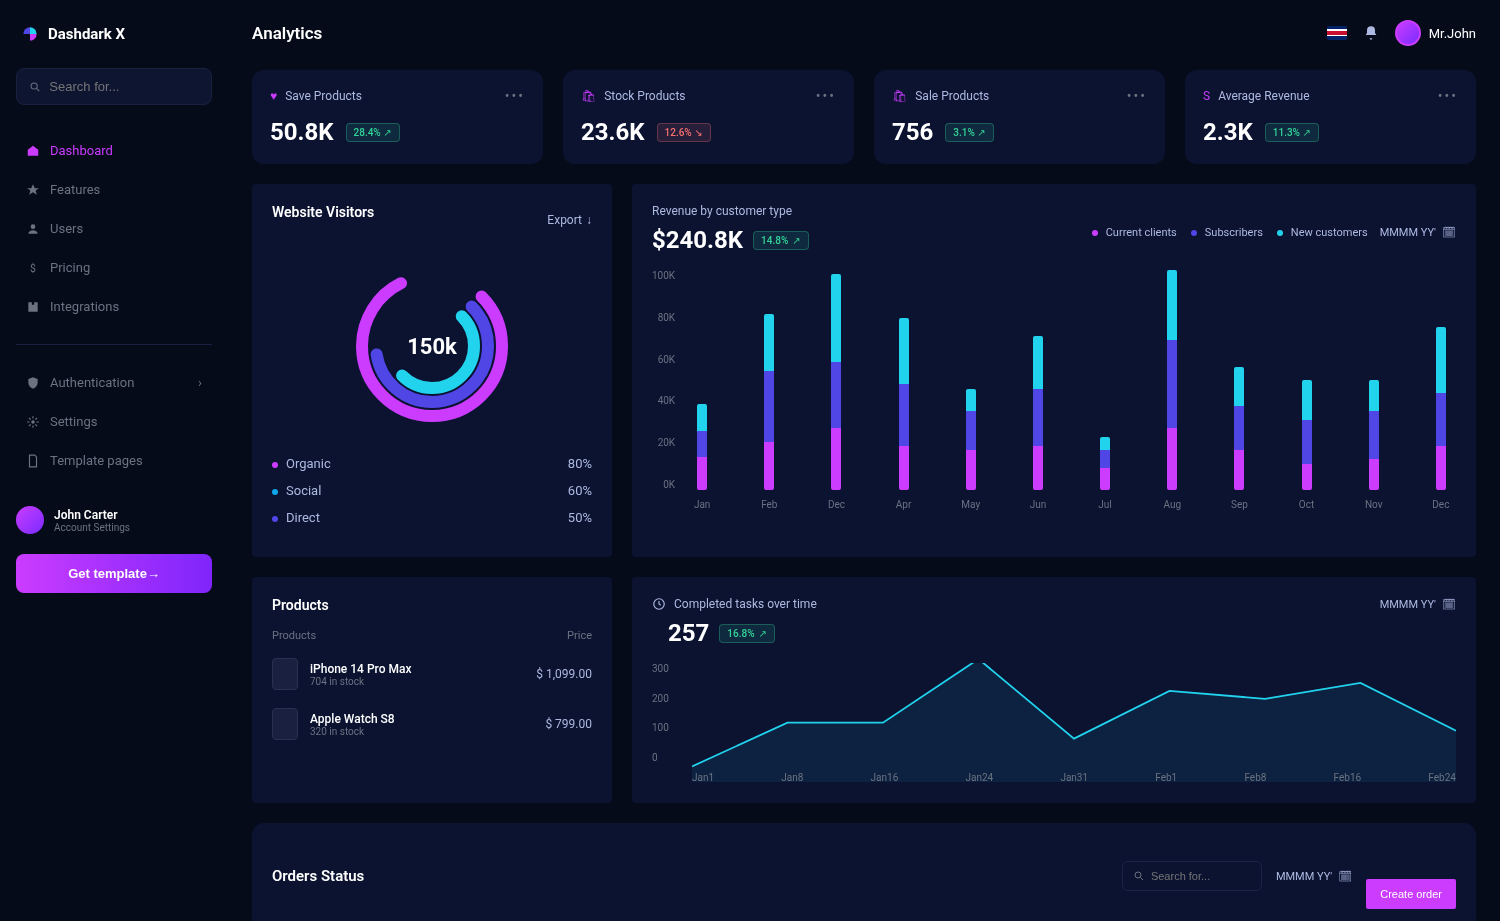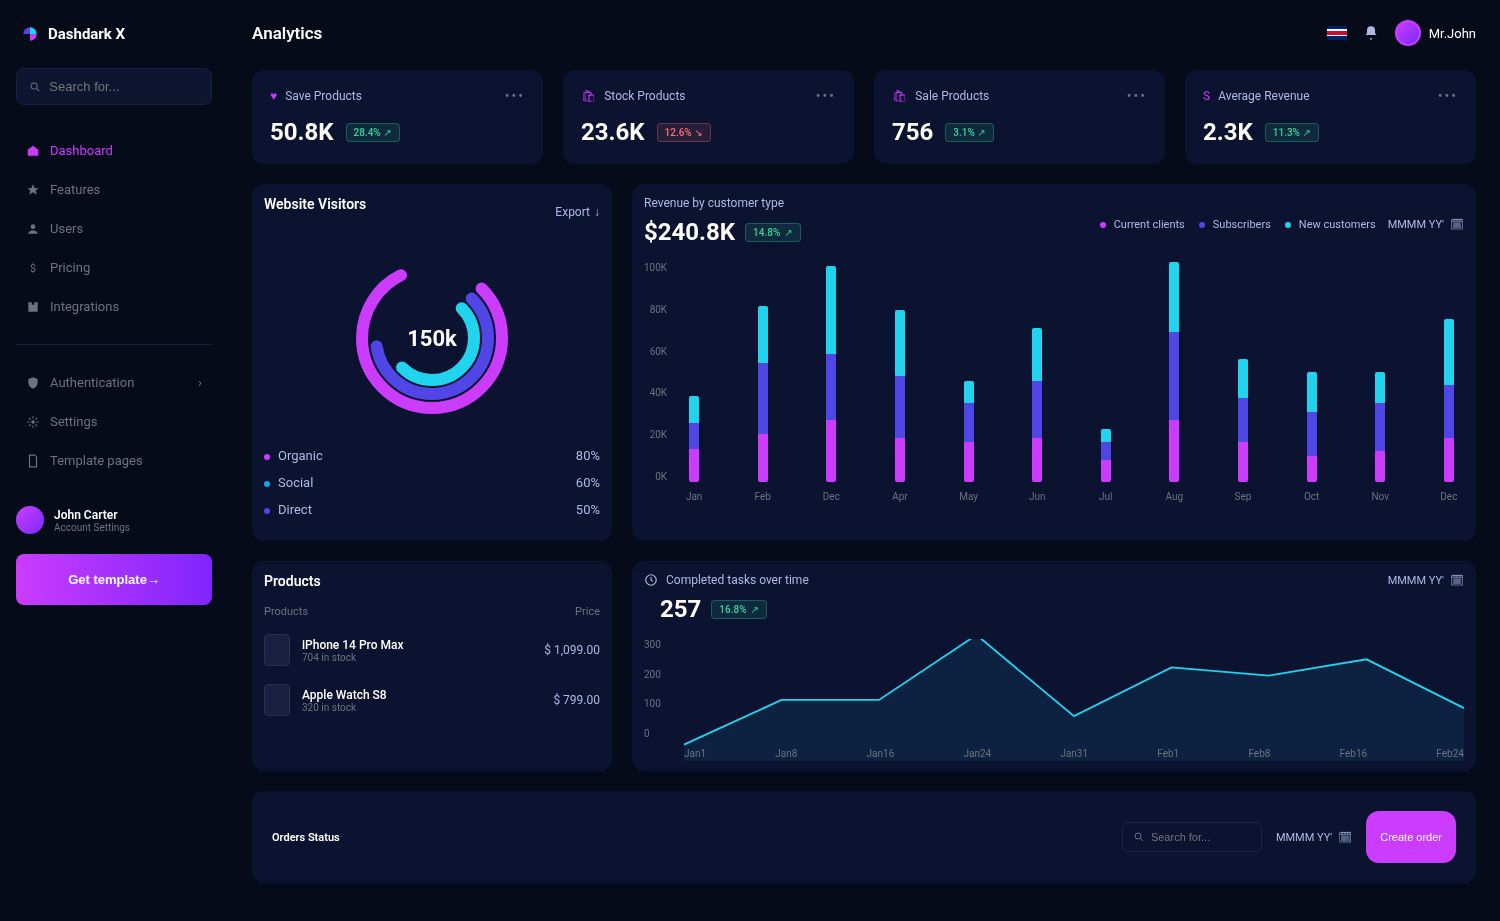--- a/index.html
+++ b/index.html
@@ -12,42 +12,42 @@
 .search-box { background: #0E1530; border: 1px solid #1a2040; border-radius: 8px; padding: 10px 12px; display: flex; align-items: center; gap: 8px; margin-bottom: 28px; }
 .search-box input { background: transparent; border: none; outline: none; color: #6B7280; font-size: 13px; width: 100%; }
 .nav-item { display: flex; align-items: center; gap: 10px; padding: 10px 10px; border-radius: 6px; color: #6B7280; font-size: 13px; cursor: pointer; margin-bottom: 4px; }
 .nav-item.active { color: #CB3CFF; }
 .nav-section { border-top: 1px solid #1a2040; margin-top: 16px; padding-top: 20px; }
 .nav-item-chevron { margin-left: auto; }
 .profile-row { display: flex; align-items: center; gap: 10px; margin-top: 24px; }
 .avatar { width: 28px; height: 28px; border-radius: 50%; background: linear-gradient(135deg,#CA3CFF,#7a2cff); }
 .profile-name { font-size: 12px; font-weight: 600; }
 .profile-sub { font-size: 10px; color: #6B7280; }
-.btn-template { margin-top: 20px; background: linear-gradient(90deg,#CB3CFF,#7F25FB); border: none; border-radius: 8px; color: #fff; padding: 18px; font-size: 13px; font-weight: 600; cursor: pointer; display: flex; align-items: center; justify-content: center; }
+.btn-template { margin-top: 20px; background: linear-gradient(90deg,#CB3CFF,#7F25FB); border: none; border-radius: 8px; color: #fff; padding: 12px; font-size: 13px; font-weight: 600; cursor: pointer; display: flex; align-items: center; justify-content: center; }
 .main { flex: 1; padding: 20px 24px; overflow-y: auto; }
 .header { display: flex; justify-content: space-between; align-items: center; margin-bottom: 24px; }
 .page-title { font-size: 17px; font-weight: 600; }
 .header-right { display: flex; align-items: center; gap: 16px; }
 .flag { width: 20px; height: 14px; border-radius: 2px; background: linear-gradient(180deg,#012169 25%,#fff 25%,#fff 37%,#C8102E 37%,#C8102E 62%,#fff 62%,#fff 75%,#012169 75%); }
 .user-pill { display: flex; align-items: center; gap: 8px; }
 .user-pill .avatar { width: 26px; height: 26px; border: 2px solid #CB3CFF; }
 .user-name { font-size: 13px; }
 .cards-row { display: grid; grid-template-columns: repeat(4, 1fr); gap: 20px; margin-bottom: 20px; }
 .card { background: #0B1331; border-radius: 12px; padding: 18px; }
 .stat-card .stat-head { display: flex; justify-content: space-between; align-items: center; margin-bottom: 14px; }
 .stat-label-wrap { display: flex; align-items: center; gap: 8px; }
 .stat-label { font-size: 12px; color: #AEB9E1; }
 .stat-body { display: flex; align-items: center; gap: 12px; }
 .stat-value { font-size: 24px; font-weight: 700; }
 .badge { display: inline-flex; align-items: center; gap: 4px; font-size: 10px; font-weight: 500; padding: 3px 7px; border-radius: 4px; }
 .badge.up { background: rgba(52,211,153,0.12); color: #34D399; border: 1px solid rgba(52,211,153,0.3); }
 .badge.down { background: rgba(248,113,113,0.12); color: #F87171; border: 1px solid rgba(248,113,113,0.3); }
 .more-icon { color: #6B7280; letter-spacing: 2px; font-size: 14px; cursor: pointer; }
 .charts-row { display: grid; grid-template-columns: 360px 1fr; gap: 20px; margin-bottom: 20px; }
-.panel { background: #0B1331; border-radius: 12px; padding: 12px; }
+.panel { background: #0B1331; border-radius: 4px; padding: 20px; }
 .panel-title { font-size: 14px; font-weight: 600; margin-bottom: 16px; }
 .panel-head { display: flex; justify-content: space-between; align-items: center; }
 .panel-head-sub { font-size: 12px; color: #AEB9E1; margin-bottom: 8px; }
 .export-btn { font-size: 12px; color: #AEB9E1; display: flex; align-items: center; gap: 4px; cursor: pointer; }
 .donut-wrap { display: flex; justify-content: center; margin: 20px 0; position: relative; }
 .donut-center { position: absolute; top: 50%; left: 50%; transform: translate(-50%,-50%); font-size: 22px; font-weight: 700; }
 .legend-row { display: flex; justify-content: space-between; align-items: center; margin-bottom: 12px; font-size: 13px; color: #AEB9E1; }
 .legend-dot { display: inline-block; width: 6px; height: 6px; border-radius: 50%; margin-right: 8px; }
 .revenue-head { display: flex; justify-content: space-between; align-items: flex-start; margin-bottom: 16px; }
 .revenue-value-row { display: flex; align-items: center; gap: 10px; }
@@ -71,25 +71,25 @@
 .prod-price { font-size: 12px; color: #AEB9E1; }
 .tasks-head { display: flex; justify-content: space-between; align-items: center; margin-bottom: 8px; }
 .tasks-label-wrap { display: flex; align-items: center; gap: 8px; font-size: 12px; color: #AEB9E1; }
 .tasks-value-row { display: flex; align-items: center; gap: 10px; margin-bottom: 16px; margin-left: 16px; }
 .tasks-value { font-size: 24px; font-weight: 700; }
 .line-chart { position: relative; height: 120px; }
 .line-y-axis { position: absolute; left: 0; top: 0; bottom: 20px; display: flex; flex-direction: column; justify-content: space-between; font-size: 10px; color: #6B7280; }
 .line-svg { position: absolute; left: 40px; right: 0; top: 0; bottom: 20px; }
 .line-x-axis { position: absolute; left: 40px; right: 0; bottom: 0; display: flex; justify-content: space-between; font-size: 10px; color: #6B7280; }
 .orders-bar { background: #0B1331; border-radius: 12px; padding: 20px; display: flex; justify-content: space-between; align-items: center; }
-.orders-title { font-size: 11px; font-weight: 600; }
+.orders-title { font-size: 15px; font-weight: 600; }
 .orders-right { display: flex; align-items: center; gap: 14px; }
 .orders-search { background: #0B1331; border: 1px solid #1a2546; border-radius: 6px; padding: 8px 10px; display: flex; align-items: center; gap: 6px; }
 .orders-search input { background: transparent; border: none; outline: none; color: #6B7280; font-size: 11px; width: 100px; }
-.btn-create { background: #CB3CFF; border: none; border-radius: 13px; padding: 20px 14px; color: #fff; font-size: 11px; font-weight: 500; cursor: pointer; }
+.btn-create { background: #CB3CFF; border: none; border-radius: 2px; padding: 9px 14px; color: #fff; font-size: 11px; font-weight: 500; cursor: pointer; margin-top: 36px; }
 svg { display: block; }
 </style>
 </head>
 <body>
 
 <div class="app">
   <aside class="sidebar">
     <div class="logo">
       <svg class="logo-icon" viewBox="0 0 24 24">
           <path fill="#4F46E5" d="M4 12a8 8 0 0 1 8-8v8z"></path>

